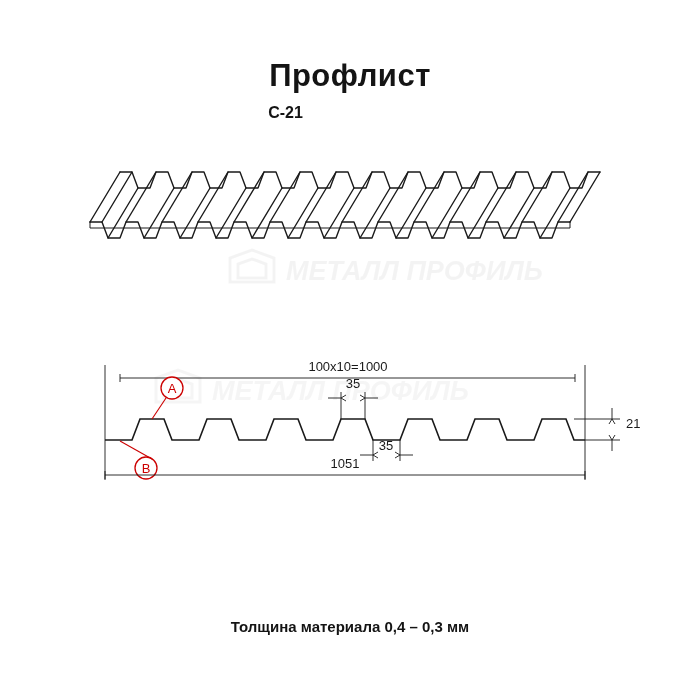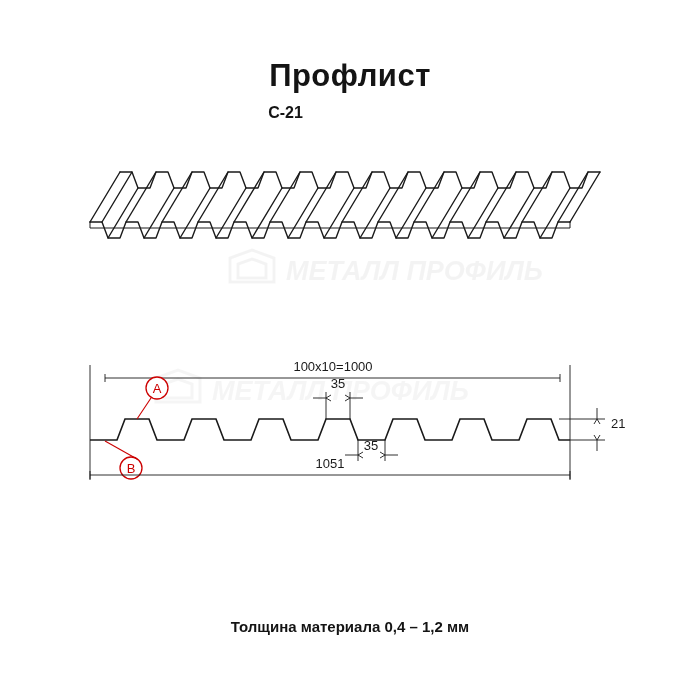--- a/index.html
+++ b/index.html
@@ -44,21 +44,21 @@
   .iso-wrap {
     position: absolute;
     top: 150px;
     left: 80px;
     width: 545px;
     height: 140px;
   }
   .draw-wrap {
     position: absolute;
     top: 340px;
-    left: 45px;
+    left: 60px;
     width: 600px;
     height: 165px;
   }
   .footer {
     position: absolute;
     top: 618px;
     left: 0;
     width: 700px;
     text-align: center;
     font-size: 15px;
@@ -234,15 +234,15 @@
         <path d="M552 68 L552 79"></path>
         <path d="M552 100 L552 111"></path>
         <path d="M552 79 L549 84 M552 79 L555 84"></path>
         <path d="M552 100 L549 95 M552 100 L555 95"></path>
       </g>
       <text x="566" y="88" font-size="13" text-anchor="start" fill="#1a1a1a">21</text>
 
     </svg>
   </div>
 
-  <div class="footer">Толщина материала 0,4 – 1,2 мм</div>
+  <div class="footer">Толщина материала 0,4 – 0,3 мм</div>
 
 </div>
 
 </body></html>

